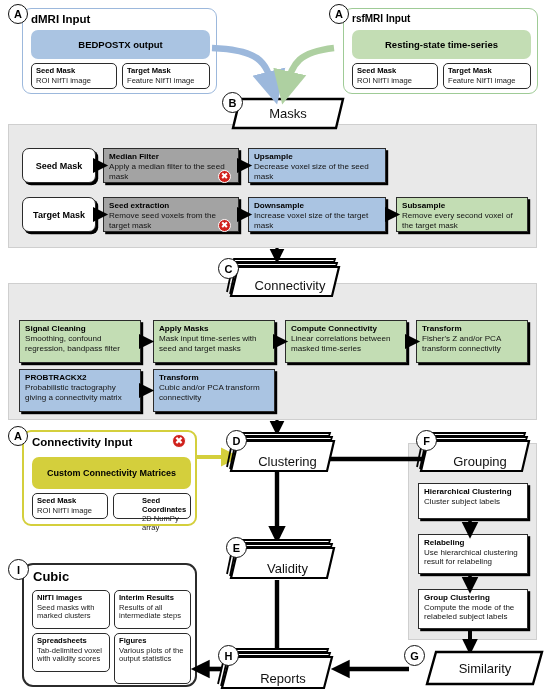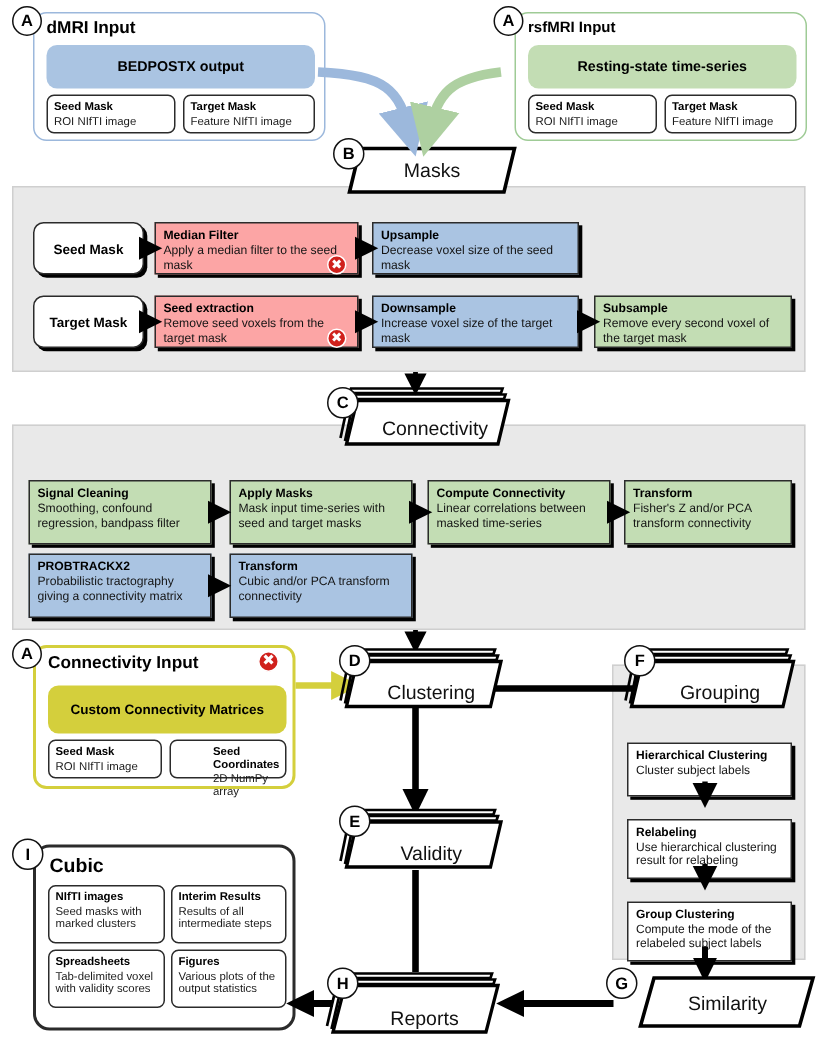--- a/index.html
+++ b/index.html
@@ -28,35 +28,35 @@
   
   .subbox{border:1.4px solid #2b2b2b;border-radius:5px;background:#fff;
           padding:3px 4px 2px 4px;line-height:1.12;}
   .subbox .bt{font-weight:bold;font-size:7.6px;color:#000;display:block;}
   .subbox .bd{font-size:7.6px;color:#1a1a1a;display:block;margin-top:1px;}
 
   
   .stagebg{background:#e9e9e9;border:1px solid #cfcfcf;}
 
   
-  .step{border:1.4px solid #2b2b2b;background:#fca5a5;
+  .step{border:1.4px solid #2b2b2b;background:#a3a3a3;
         box-shadow:2.2px 2.2px 0 0 #000;padding:3px 5px 3px 5px;line-height:1.16;}
   .step.blue{background:#aac4e2;}
   .step.green{background:#c3ddb4;}
   .step .t{font-weight:bold;font-size:8.1px;color:#000;display:block;}
   .step .d{font-size:8.1px;color:#141414;display:block;margin-top:1px;}
 
   
   .pill{border:1.5px solid #2b2b2b;border-radius:7px;background:#fff;
         box-shadow:2.2px 2.2px 0 0 #000;display:flex;align-items:center;
         justify-content:center;font-weight:bold;font-size:9px;color:#000;}
 
   
   .gbox{border:1.4px solid #2b2b2b;background:#fff;box-shadow:2.2px 2.2px 0 0 #000;
-        padding:3px 4px 3px 5px;line-height:1.14;margin-top:12px;}
+        padding:3px 4px 3px 5px;line-height:1.14;}
   .gbox .t{font-weight:bold;font-size:8px;color:#000;display:block;}
   .gbox .d{font-size:8px;color:#141414;display:block;margin-top:1px;}
 
   
   .shape{ }
   .shape svg{display:block;overflow:visible;}
   .shape .lbl{position:absolute;left:0;top:0;width:100%;height:100%;
               display:flex;align-items:center;justify-content:center;
               font-size:13px;color:#111;pointer-events:none;}
 
@@ -233,21 +233,21 @@
       <span class="bd">Results of all intermediate steps</span>
     </div>
     <div class="abs subbox" style="left:8px;top:25px;width:78px;height:39px;">
       <span class="bt">NIfTI images</span>
       <span class="bd">Seed masks with marked clusters</span>
     </div>
     <div class="abs subbox" style="left:8px;top:68px;width:78px;height:39px;">
       <span class="bt">Spreadsheets</span>
       <span class="bd">Tab-delimited voxel with validity scores</span>
     </div>
-    <div class="abs subbox" style="left:90px;top:68px;width:77px;height:39px;">
+    <div class="abs subbox" style="left:90px;top:68px;width:77px;height:51px;">
       <span class="bt">Figures</span>
       <span class="bd">Various plots of the output statistics</span>
     </div>
   </div>
   <div class="abs badge" style="left:8px;top:559px;width:21px;height:21px;">I</div>
 
   <svg class="arrowlayer">
     <defs>
       <marker id="bk" markerWidth="5" markerHeight="5" refX="2.2" refY="2.5" orient="auto" markerUnits="strokeWidth">
         <path d="M0,0.2 L4.6,2.5 L0,4.8 Z" fill="#000"></path>

